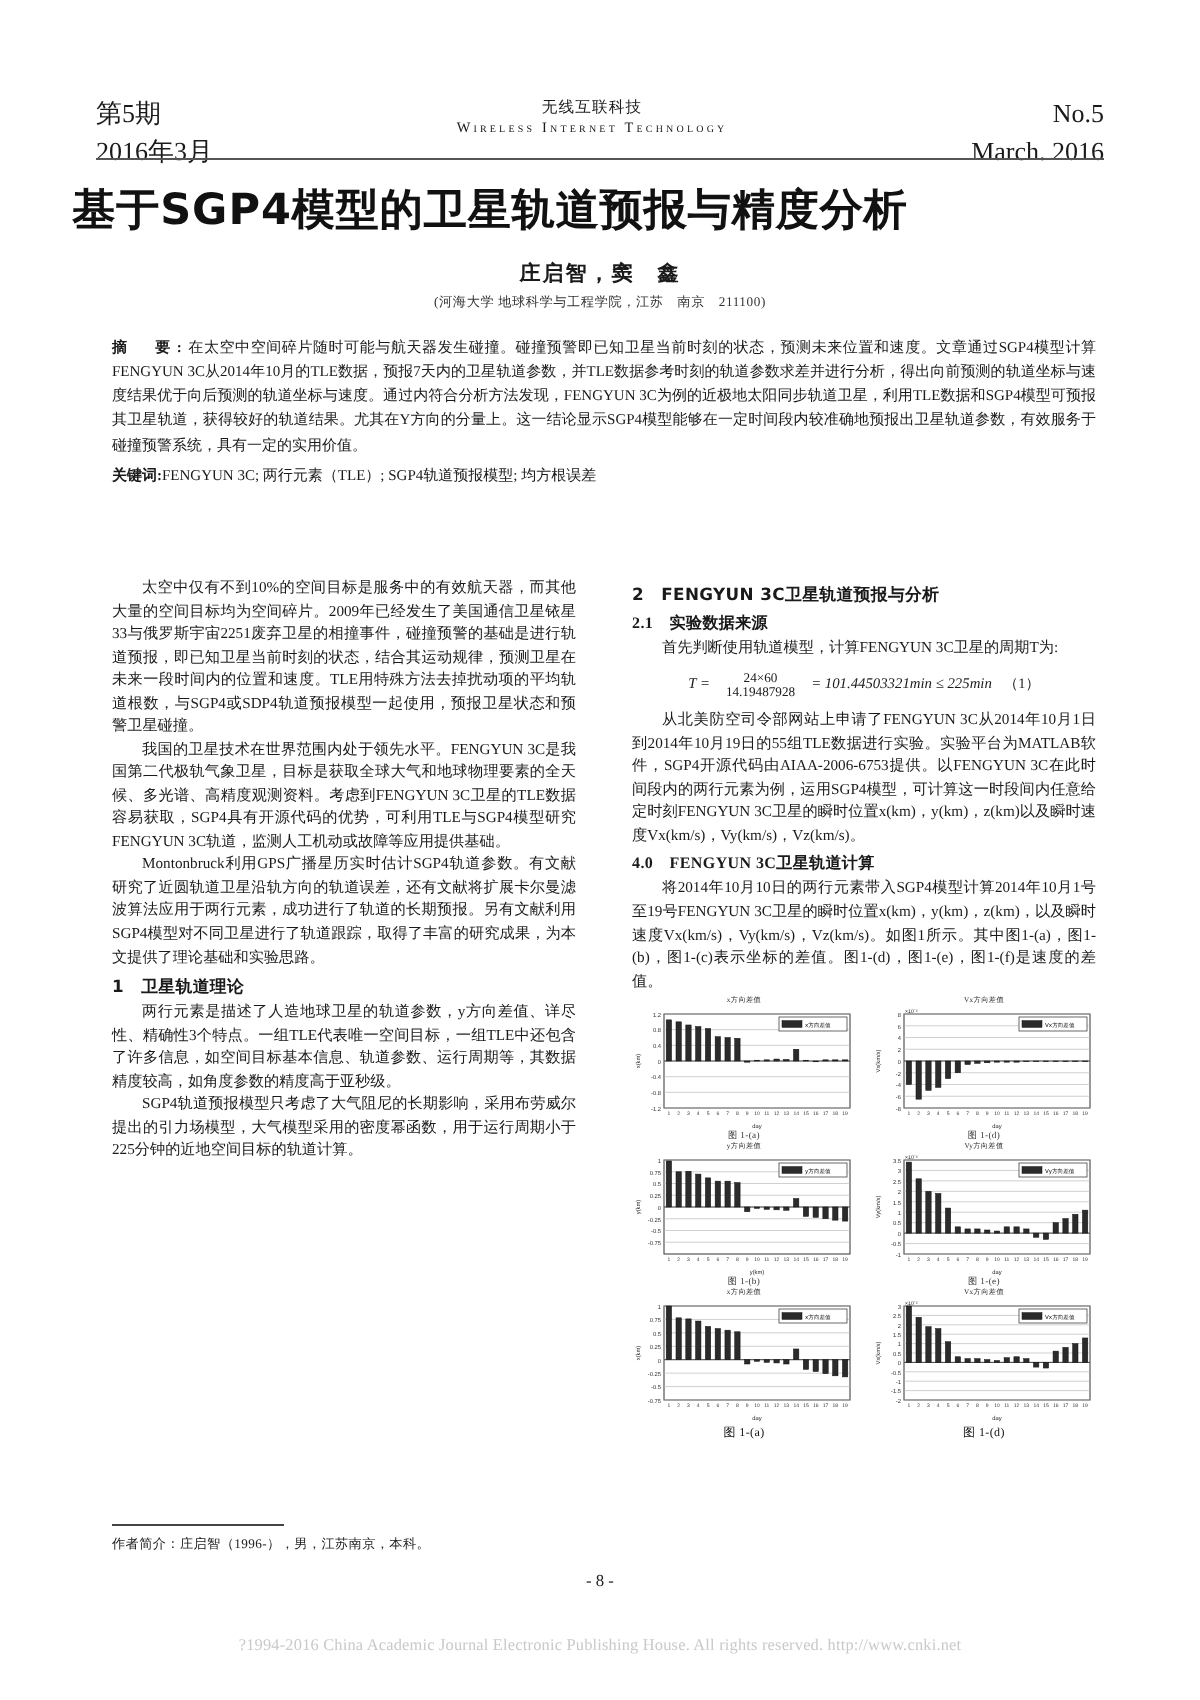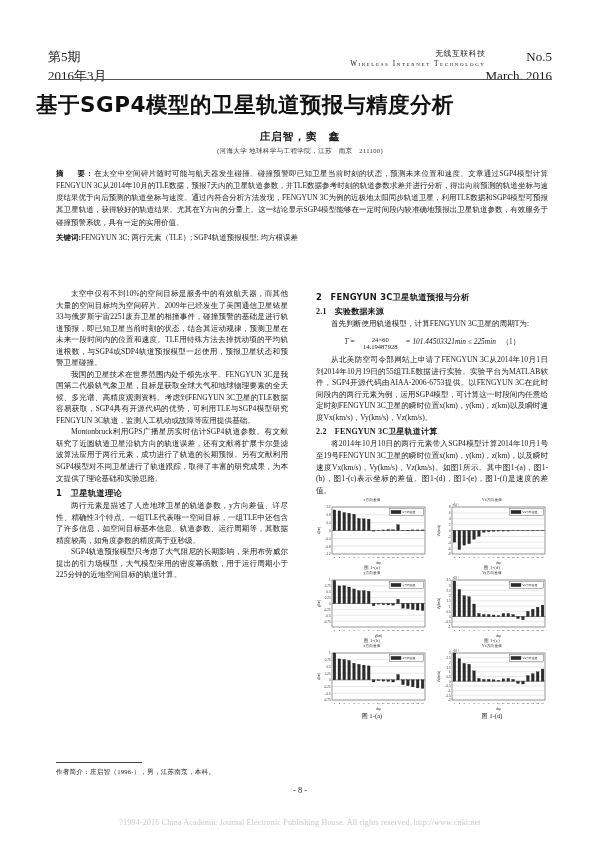--- a/index.html
+++ b/index.html
@@ -8,21 +8,21 @@
     font-family:"Liberation Serif","DejaVu Serif",serif;
     color:#1a1a1a;overflow:hidden;position:relative;
   }
   .page{position:relative;width:600px;height:850px;box-sizing:border-box;}
 
   
   .runhead{position:absolute;left:48px;top:48px;width:504px;}
   .rh-row{display:flex;justify-content:space-between;align-items:flex-start;}
   .rh-left,.rh-right{font-size:13px;line-height:1.45;white-space:nowrap;}
   .rh-right{text-align:right;}
-  .rh-center{text-align:right;flex:1;}
+  .rh-center{text-align:center;flex:1;}
   .rh-cn{font-size:7.8px;letter-spacing:.6px;}
   .rh-en{font-size:7.2px;letter-spacing:1.6px;font-variant:small-caps;margin-top:1px;}
   .rule-top{position:absolute;left:48px;top:79px;width:504px;border-top:1.1px solid #555;}
 
   
   .title{
     position:absolute;left:0;top:90px;width:490px;text-align:center;
     font-family:"DejaVu Sans","Liberation Sans",sans-serif;
     font-size:21.5px;font-weight:700;letter-spacing:.5px;color:#111;
   }
@@ -157,21 +157,21 @@
         <span class="eq">T =</span>
           <span class="frac">
             <span class="num">24×60</span>
             <span class="den">14.19487928</span>
           </span>
           <span class="eq">= 101.44503321min ≤ 225min</span>
         <span class="eqno">（1）</span>
       </div>
 
       <p class="body">从北美防空司令部网站上申请了FENGYUN 3C从2014年10月1日到2014年10月19日的55组TLE数据进行实验。实验平台为MATLAB软件，SGP4开源代码由AIAA-2006-6753提供。以FENGYUN 3C在此时间段内的两行元素为例，运用SGP4模型，可计算这一时段间内任意给定时刻FENGYUN 3C卫星的瞬时位置x(km)，y(km)，z(km)以及瞬时速度Vx(km/s)，Vy(km/s)，Vz(km/s)。</p>
-      <h3 class="sub">2.2　FENGYUN 3C卫星轨道计算</h3>
+      <h3 class="sub">4.0　FENGYUN 3C卫星轨道计算</h3>
       <p class="body">将2014年10月10日的两行元素带入SGP4模型计算2014年10月1号至19号FENGYUN 3C卫星的瞬时位置x(km)，y(km)，z(km)，以及瞬时速度Vx(km/s)，Vy(km/s)，Vz(km/s)。如图1所示。其中图1-(a)，图1-(b)，图1-(c)表示坐标的差值。图1-(d)，图1-(e)，图1-(f)是速度的差值。</p>
 
       <div style="margin-top:2px;">
 
         <div class="figrow">
           <div class="figcell">
             <div class="chart-title">x方向差值</div>
             <div class="chart-box">
                 <svg width="112" height="62" viewBox="0 0 112 62">
                   <rect x="16" y="4" width="93" height="47" fill="#fff" stroke="#333" stroke-width="0.5"></rect>

